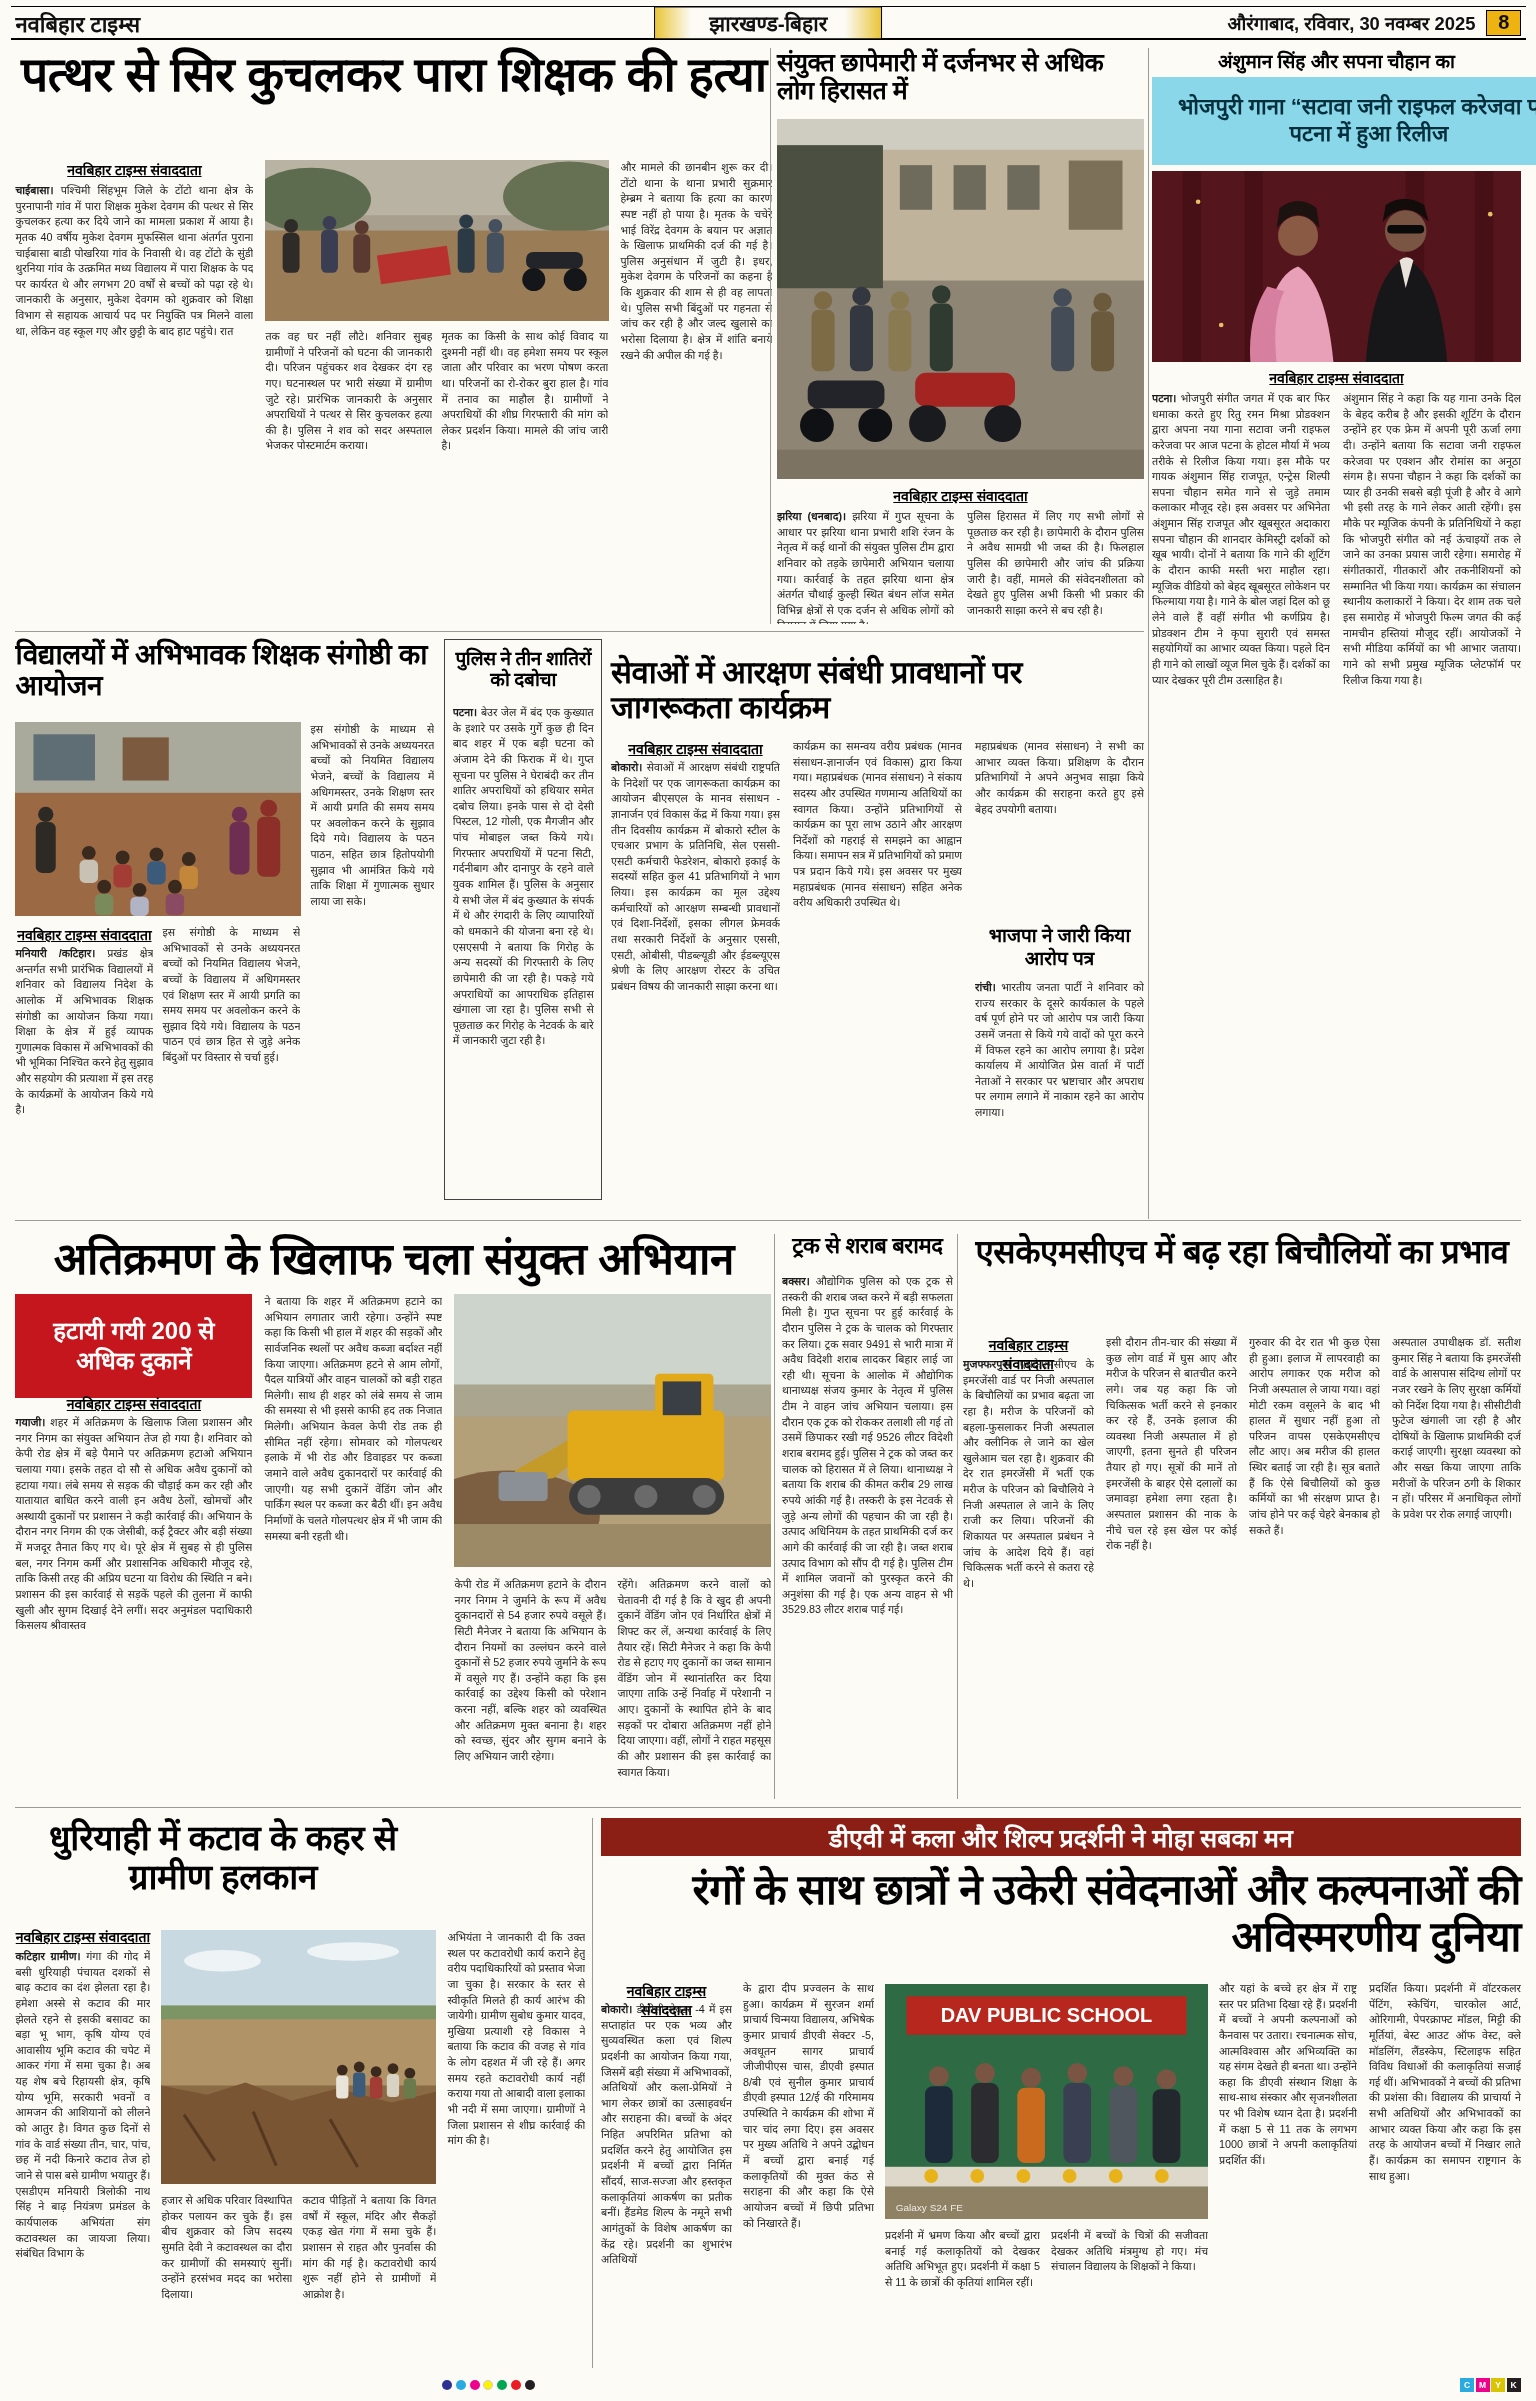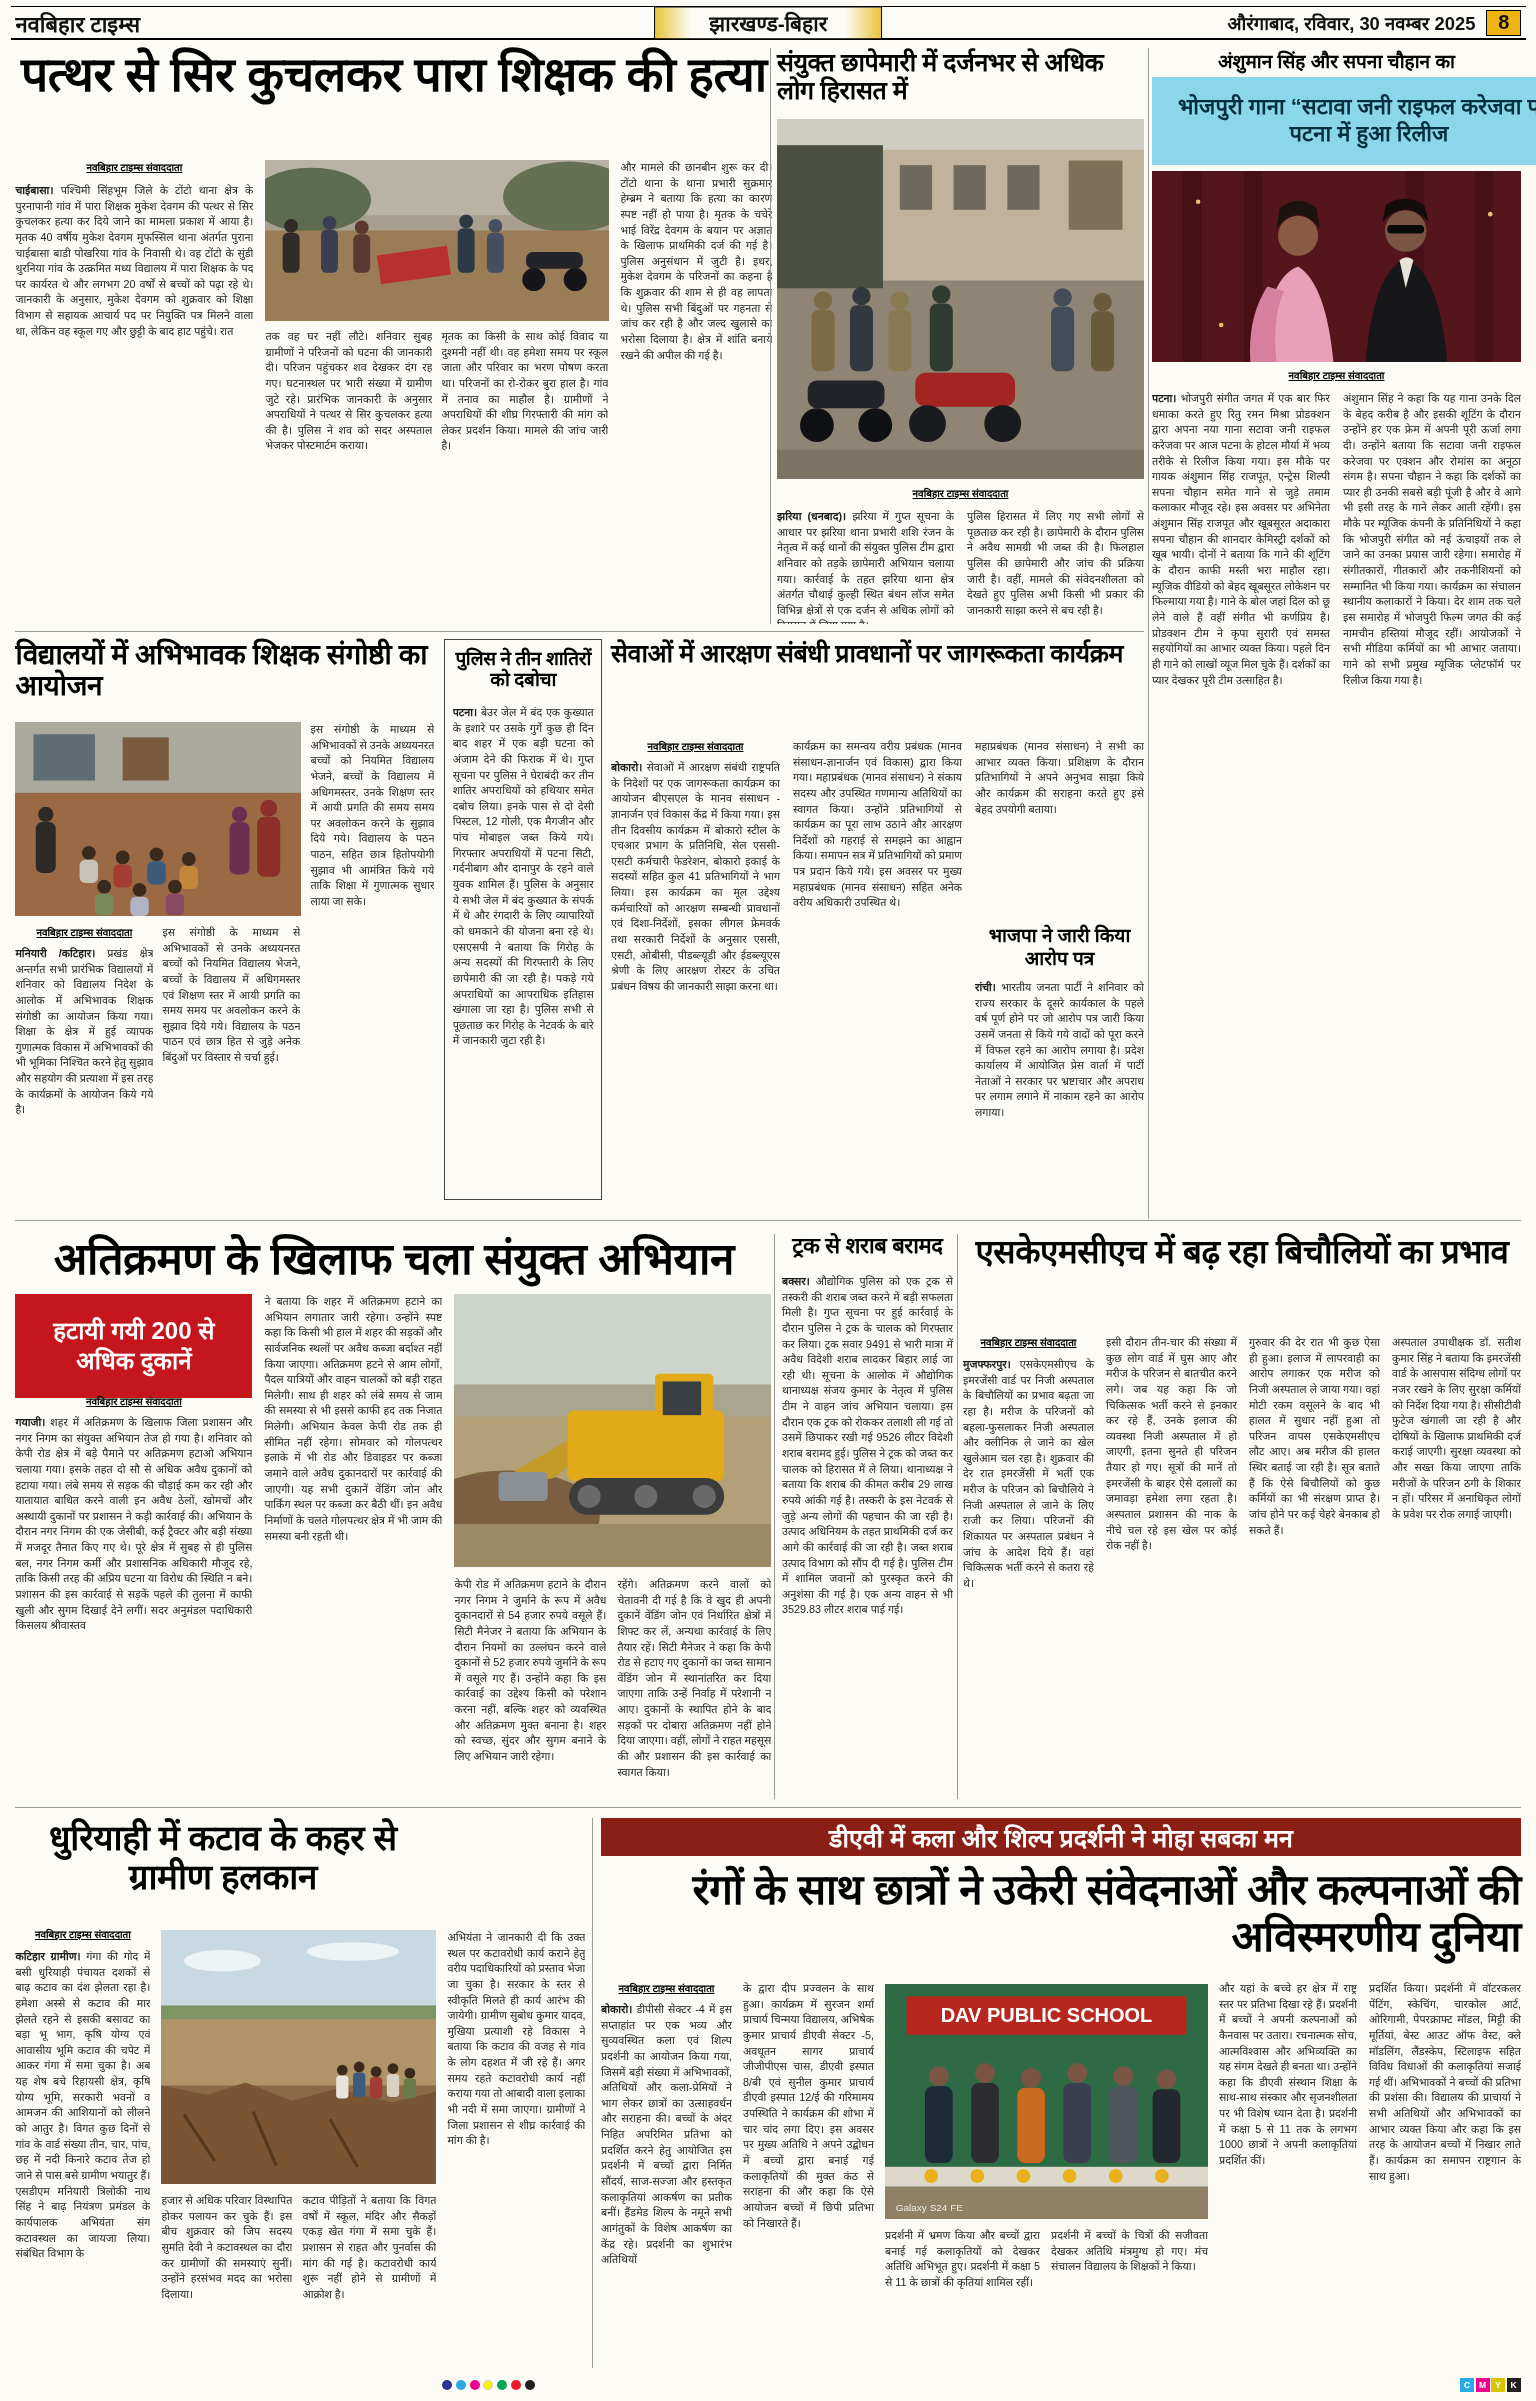--- a/index.html
+++ b/index.html
@@ -5,21 +5,21 @@
   * { margin:0; padding:0; box-sizing:border-box; }
   html,body { background:#d9d9d9; }
   body { font-family:"Liberation Sans","DejaVu Sans",sans-serif; }
   .page { position:relative; width:1536px; height:2401px; margin:0 auto;
           background:#fcfbf6; color:#111; overflow:hidden; }
   .abs { position:absolute; }
   .txt { position:absolute; font-size:10.8px; line-height:1.45; text-align:justify;
          overflow:hidden; color:#1c1c1c; word-break:break-word; }
   .dl  { font-weight:bold; }
   .byline { position:absolute; font-weight:bold; text-decoration:underline;
-            font-size:10px; text-align:center; color:#000; }
+            font-size:14px; text-align:center; color:#000; }
   .hl { position:absolute; font-weight:bold; color:#000; text-align:center;
         line-height:1.12; letter-spacing:-0.4px; }
   .rule-h { position:absolute; height:0.8px; background:#9b9b96; }
   .rule-v { position:absolute; width:0.8px;  background:#9b9b96; }
   .photo { position:absolute; overflow:hidden; background:#fef9c3; }
   .photo svg { display:block; width:100%; height:100%; }
   svg text { font-family:"Liberation Sans","DejaVu Sans",sans-serif; }
 
   
   .hdr { position:absolute; left:10.8px; top:6.1px; width:1515px; height:34px;
@@ -254,21 +254,21 @@
 
   <div class="boxart" style="left:444px;top:639px;width:158px;height:561px">
     <div class="hl" style="left:7.7px;top:7.7px;width:141px;font-size:19px">पुलिस ने तीन शातिरों को दबोचा</div>
     <div class="txt" style="left:7.7px;top:65px;width:141px;height:486px">
       <span class="dl">पटना।</span>
       <span>बेउर जेल में बंद एक कुख्यात के इशारे पर उसके गुर्गे कुछ ही दिन बाद शहर में एक बड़ी घटना को अंजाम देने की फिराक में थे। गुप्त सूचना पर पुलिस ने घेराबंदी कर तीन शातिर अपराधियों को हथियार समेत दबोच लिया। इनके पास से दो देसी पिस्टल, 12 गोली, एक मैगजीन और पांच मोबाइल जब्त किये गये। गिरफ्तार अपराधियों में पटना सिटी, गर्दनीबाग और दानापुर के रहने वाले युवक शामिल हैं। पुलिस के अनुसार ये सभी जेल में बंद कुख्यात के संपर्क में थे और रंगदारी के लिए व्यापारियों को धमकाने की योजना बना रहे थे। एसएसपी ने बताया कि गिरोह के अन्य सदस्यों की गिरफ्तारी के लिए छापेमारी की जा रही है। पकड़े गये अपराधियों का आपराधिक इतिहास खंगाला जा रहा है। पुलिस सभी से पूछताछ कर गिरोह के नेटवर्क के बारे में जानकारी जुटा रही है।</span>
     </div>
   </div>
 
   <div class="abs" style="left:611px;top:639px;width:533px;height:561px">
-    <div class="hl" style="left:0;top:0;width:533px;font-size:25px;text-align:left">सेवाओं में आरक्षण संबंधी प्रावधानों पर जागरूकता कार्यक्रम</div>
+    <div class="hl" style="left:0;top:17px;width:533px;font-size:31px;text-align:left">सेवाओं में आरक्षण संबंधी प्रावधानों पर जागरूकता कार्यक्रम</div>
     <div class="byline" style="left:0;top:100px;width:169px">नवबिहार टाइम्स संवाददाता</div>
     <div class="txt" style="left:0;top:121px;width:169px;height:439px">
       <span class="dl">बोकारो।</span>
       <span>सेवाओं में आरक्षण संबंधी राष्ट्रपति के निदेशों पर एक जागरूकता कार्यक्रम का आयोजन बीएसएल के मानव संसाधन - ज्ञानार्जन एवं विकास केंद्र में किया गया। इस तीन दिवसीय कार्यक्रम में बोकारो स्टील के एचआर प्रभाग के प्रतिनिधि, सेल एससी-एसटी कर्मचारी फेडरेशन, बोकारो इकाई के सदस्यों सहित कुल 41 प्रतिभागियों ने भाग लिया। इस कार्यक्रम का मूल उद्देश्य कर्मचारियों को आरक्षण सम्बन्धी प्रावधानों एवं दिशा-निर्देशों, इसका लीगल फ्रेमवर्क तथा सरकारी निर्देशों के अनुसार एससी, एसटी, ओबीसी, पीडब्ल्यूडी और ईडब्ल्यूएस श्रेणी के लिए आरक्षण रोस्टर के उचित प्रबंधन विषय की जानकारी साझा करना था।</span>
     </div>
     <div class="txt" style="left:182px;top:100px;width:169px;height:461px">कार्यक्रम का समन्वय वरीय प्रबंधक (मानव संसाधन-ज्ञानार्जन एवं विकास) द्वारा किया गया। महाप्रबंधक (मानव संसाधन) ने संकाय सदस्य और उपस्थित गणमान्य अतिथियों का स्वागत किया। उन्होंने प्रतिभागियों से कार्यक्रम का पूरा लाभ उठाने और आरक्षण निर्देशों को गहराई से समझने का आह्वान किया। समापन सत्र में प्रतिभागियों को प्रमाण पत्र प्रदान किये गये। इस अवसर पर मुख्य महाप्रबंधक (मानव संसाधन) सहित अनेक वरीय अधिकारी उपस्थित थे।</div>
     <div class="txt" style="left:364px;top:100px;width:169px;height:175px">महाप्रबंधक (मानव संसाधन) ने सभी का आभार व्यक्त किया। प्रशिक्षण के दौरान प्रतिभागियों ने अपने अनुभव साझा किये और कार्यक्रम की सराहना करते हुए इसे बेहद उपयोगी बताया।</div>
     <div class="subhead" style="left:364px;top:286px;width:169px">भाजपा ने जारी किया आरोप पत्र</div>
     <div class="txt" style="left:364px;top:341px;width:169px;height:220px">
       <span class="dl">रांची।</span>

